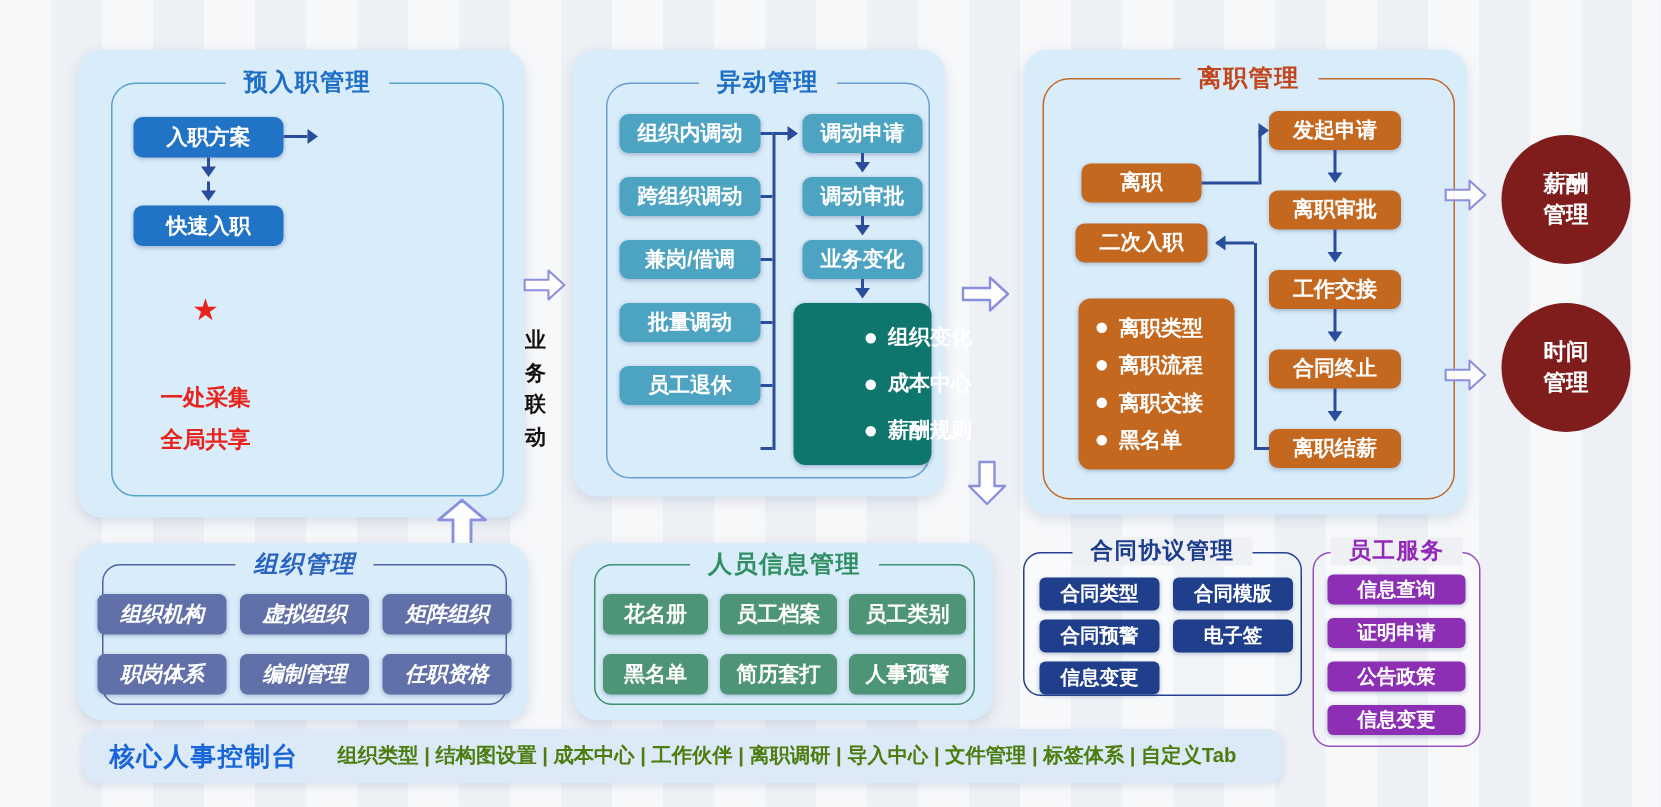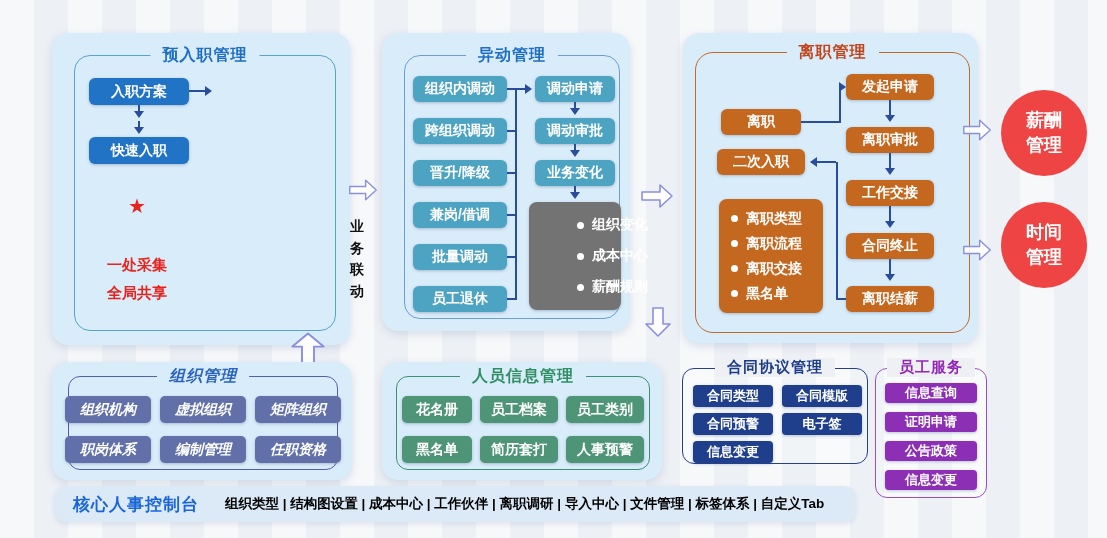--- a/index.html
+++ b/index.html
@@ -50,36 +50,36 @@
   .cline{ position:absolute; background:#2a4d9b; }
   .tri-right{ position:absolute; width:0; height:0; border:5px solid transparent; border-left:7px solid #2a4d9b; }
   .tri-left { position:absolute; width:0; height:0; border:5px solid transparent; border-right:7px solid #2a4d9b; }
 
   
   .bullets{
     border-radius:8px; color:#fff; font-weight:bold; font-size:14px;
     display:flex; flex-direction:column; justify-content:center; row-gap:13px;
     padding:10px 12px; box-shadow:0 1px 3px rgba(40,70,120,.3);
   }
-  .b-tr{ background:#737373;padding-left:48px; }
+  .b-tr{ background:#0f766e;padding-left:48px; }
   .b-rs{ background:#c4681f; }
   .bullet-item{ display:flex; align-items:center; gap:8px; white-space:nowrap; }
   .dot{ width:7px; height:7px; border-radius:50%; background:#fff; flex:0 0 auto; }
 
   
   .red{ color:#e8221d; font-weight:bold; text-align:center; }
 
   
   .blockarrow svg{ display:block; }
 
   
   .circle{
     position:absolute; width:86px; height:86px; border-radius:50%;
-    background:#ef4444; color:#fff; display:flex; align-items:center; justify-content:center;
-    font-weight:bold; font-size:18px; text-align:center;
+    background:#7f1d1d; color:#fff; display:flex; align-items:center; justify-content:center;
+    font-weight:bold; font-size:15px; text-align:center;
   }
   .circle .lbl{ width:2.2em; line-height:1.4; }
 
   
   .chiprow{ position:absolute; display:flex; gap:9px; }
   .chip{
     height:27px; min-width:86px; padding:0 8px; border-radius:5px; color:#fff;
     font-weight:bold; font-size:14px; display:flex; align-items:center; justify-content:center;
     box-shadow:0 1px 3px rgba(40,70,120,.3); white-space:nowrap;
   }
@@ -90,21 +90,21 @@
 
   .border-panel{ position:absolute; border-radius:12px; background:rgba(255,255,255,.25); }
 
   
   .console{
     position:absolute; left:55px; top:486px; width:800px; height:36px;
     background:#dceaf8; border-radius:10px; display:flex; align-items:center;
     padding:0 18px; box-shadow:0 2px 5px rgba(120,140,180,.2);
   }
   .console-title{ color:#1a66d9; font-weight:bold; font-size:17px; letter-spacing:1px; margin-right:26px; white-space:nowrap; }
-  .console-menu{ color:#000000; font-size:13.5px; font-weight:600; white-space:nowrap; }
+  .console-menu{ color:#4d7c0f; font-size:13.5px; font-weight:600; white-space:nowrap; }
 
   .vtext{ position:absolute; width:16px; font-size:14px; font-weight:bold; color:#111; line-height:1.55; text-align:center; }
 </style>
 </head>
 <body>
 
 <div class="panel" style="left:52px;top:33px;width:298px;height:312px;">
   <div class="inner" style="left:22px;top:22px;right:14px;bottom:14px;border-color:#56a4c8;">
     <div class="legend" style="color:#1e6ec6;">预入职管理</div>
 
@@ -124,21 +124,20 @@
   </div>
 </div>
 
 <div class="panel" style="left:382px;top:33px;width:248px;height:298px;">
   <div class="inner" style="left:22px;top:22px;right:10px;bottom:12px;border-color:#6b9fd2;">
     <div class="legend" style="color:#1e6ec6;">异动管理</div>
 
     <div class="gcol" style="left:8px;top:20px;width:94px;text-align:right;">
       <div class="node n-tr">组织内调动</div>
       <div class="node n-tr">跨组织调动</div>
-      <div class="node n-tr">晋升/降级</div>
       <div class="node n-tr">兼岗/借调</div>
       <div class="node n-tr">批量调动</div>
       <div class="node n-tr">员工退休</div>
     </div>
 
     <div class="cline" style="left:110px;top:33px;width:1.6px;height:211px;"></div>
     <div class="cline" style="left:102px;top:32.2px;width:8px;height:1.6px;"></div>
     <div class="cline" style="left:102px;top:74.2px;width:8px;height:1.6px;"></div>
     <div class="cline" style="left:102px;top:116.2px;width:8px;height:1.6px;"></div>
     <div class="cline" style="left:102px;top:158.2px;width:8px;height:1.6px;"></div>

